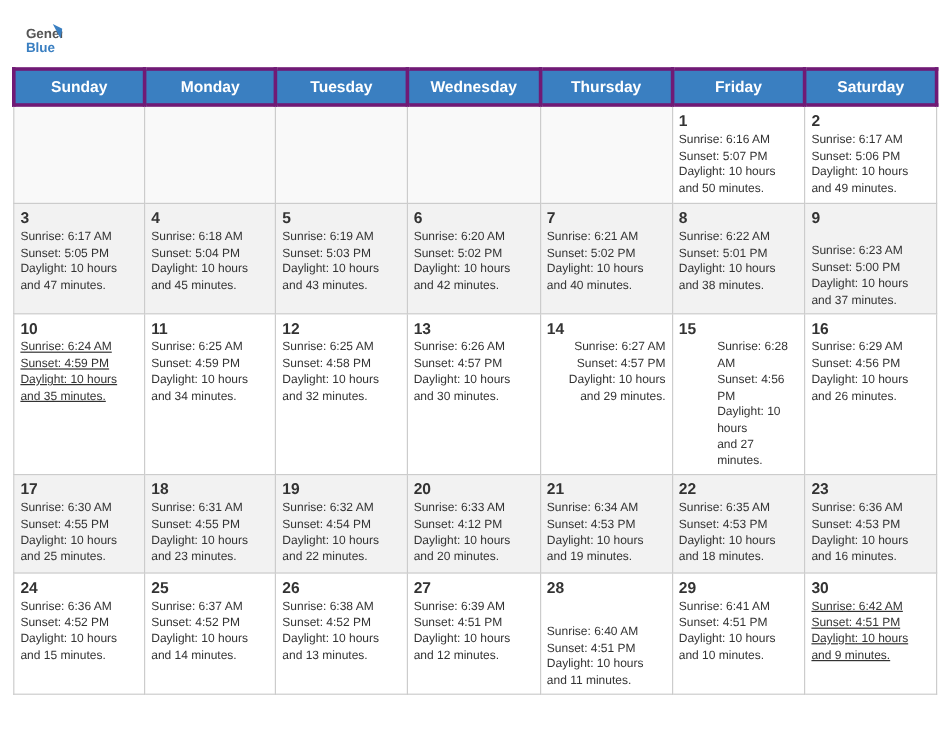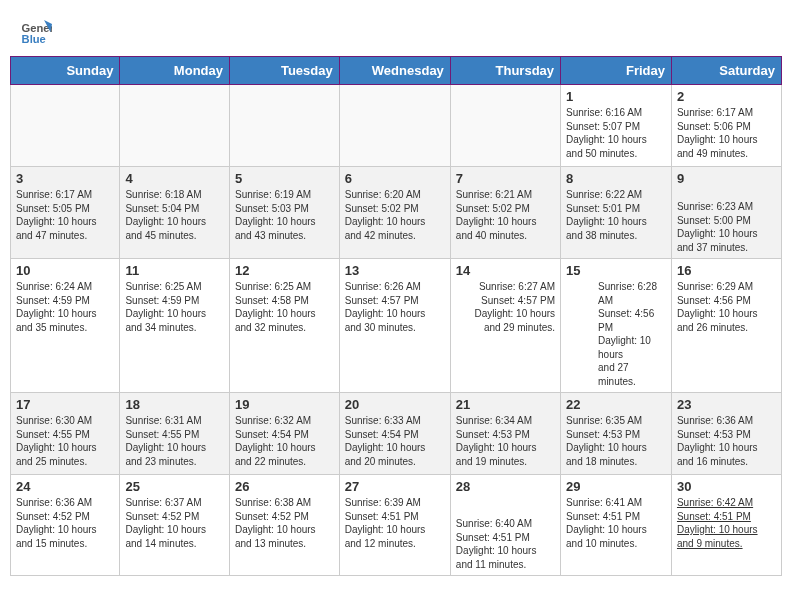--- a/index.html
+++ b/index.html
@@ -44,22 +44,22 @@
     }
     .calendar-wrapper {
       padding: 0 10px 10px 10px;
     }
     .calendar th {
       background: #3a7fc1;
       color: #fff;
       font-size: 13px;
       font-weight: bold;
       padding: 6px 6px;
-      border: 1px solid #701a75;
-      text-align: right;
+      border: 3px solid #701a75;
+      text-align: center;
     }
     .calendar td {
       border: 1px solid #ccc;
       vertical-align: top;
       padding: 4px 5px;
       width: 113px;
       min-height: 80px;
       height: 82px;
       font-size: 10.5px;
       color: #333;
@@ -191,21 +191,21 @@
             <div class="day-number">9</div>
             <div class="day-info" style="white-space: pre-line; margin-top: 14px;">Sunrise: 6:23 AM
 Sunset: 5:00 PM
 Daylight: 10 hours
 and 37 minutes.</div>
           </td>
         </tr>
         <tr class="row-odd">
           <td>
             <div class="day-number">10</div>
-            <div class="day-info" style="white-space: pre-line;">Sunrise: 6:24 AM
+            <div class="day-info" style="white-space: pre-line; text-decoration: underline;">Sunrise: 6:24 AM
 Sunset: 4:59 PM
 Daylight: 10 hours
 and 35 minutes.</div>
           </td>
           <td>
             <div class="day-number">11</div>
             <div class="day-info" style="white-space: pre-line;">Sunrise: 6:25 AM
 Sunset: 4:59 PM
 Daylight: 10 hours
 and 34 minutes.</div>
@@ -264,21 +264,21 @@
           <td>
             <div class="day-number">19</div>
             <div class="day-info" style="white-space: pre-line;">Sunrise: 6:32 AM
 Sunset: 4:54 PM
 Daylight: 10 hours
 and 22 minutes.</div>
           </td>
           <td>
             <div class="day-number">20</div>
             <div class="day-info" style="white-space: pre-line;">Sunrise: 6:33 AM
-Sunset: 4:54 PM
+Sunset: 4:12 PM
 Daylight: 10 hours
 and 20 minutes.</div>
           </td>
           <td>
             <div class="day-number">21</div>
             <div class="day-info" style="white-space: pre-line;">Sunrise: 6:34 AM
 Sunset: 4:53 PM
 Daylight: 10 hours
 and 19 minutes.</div>
           </td>

